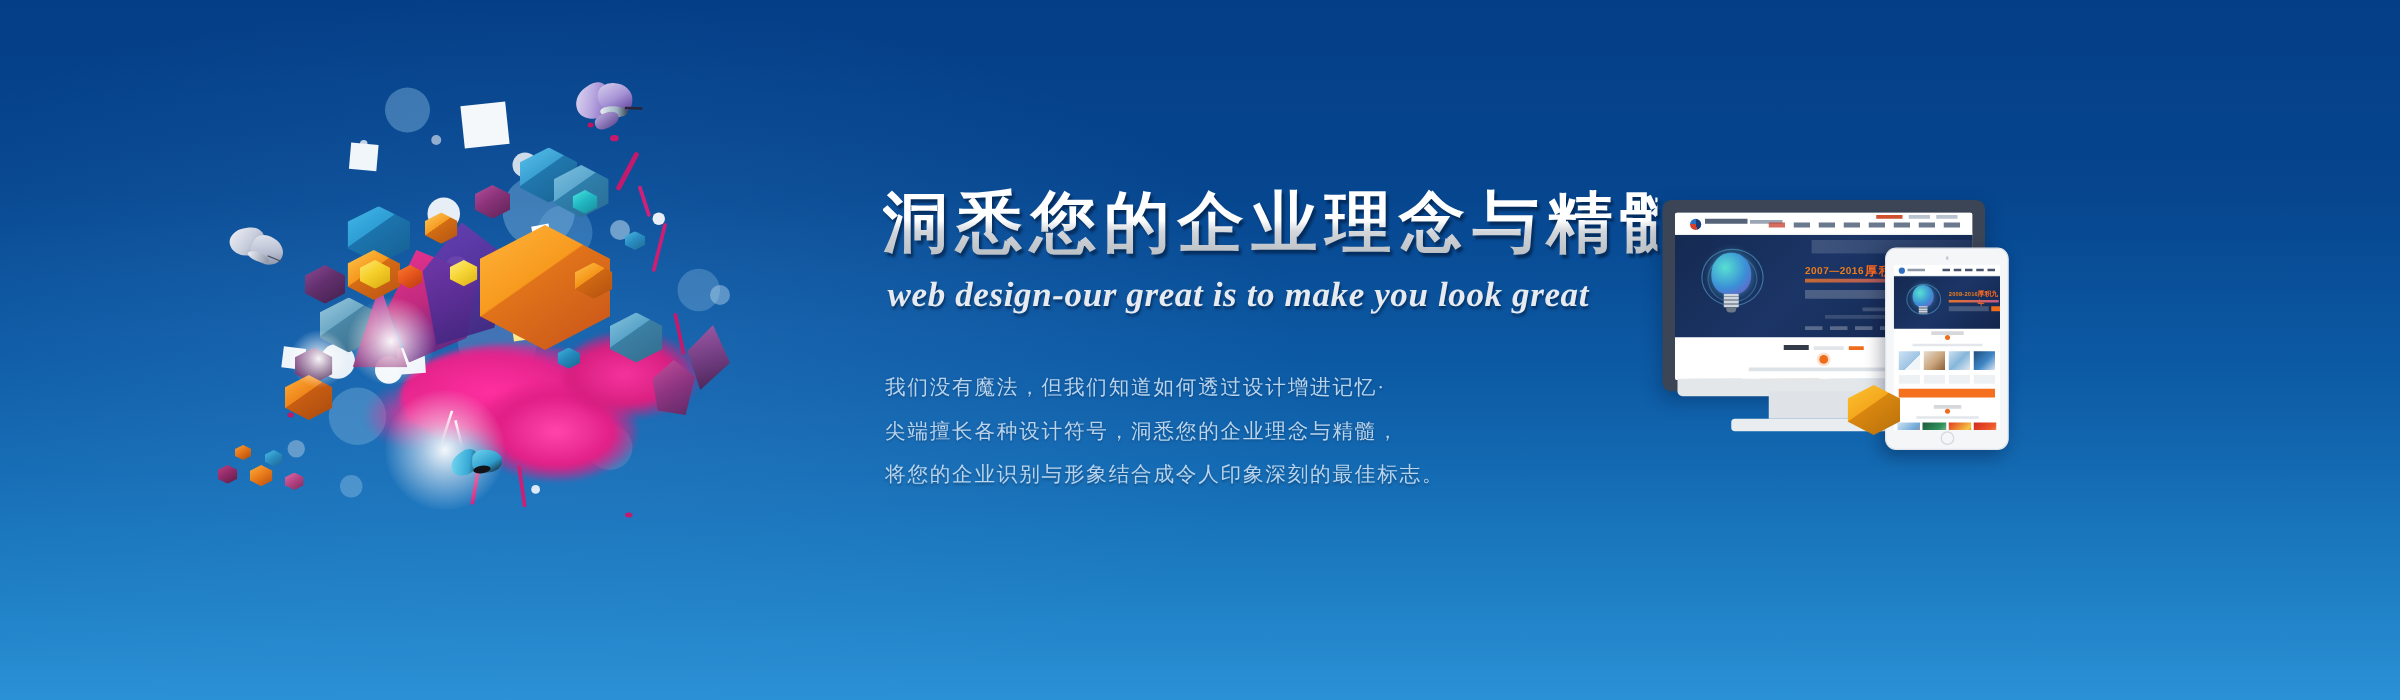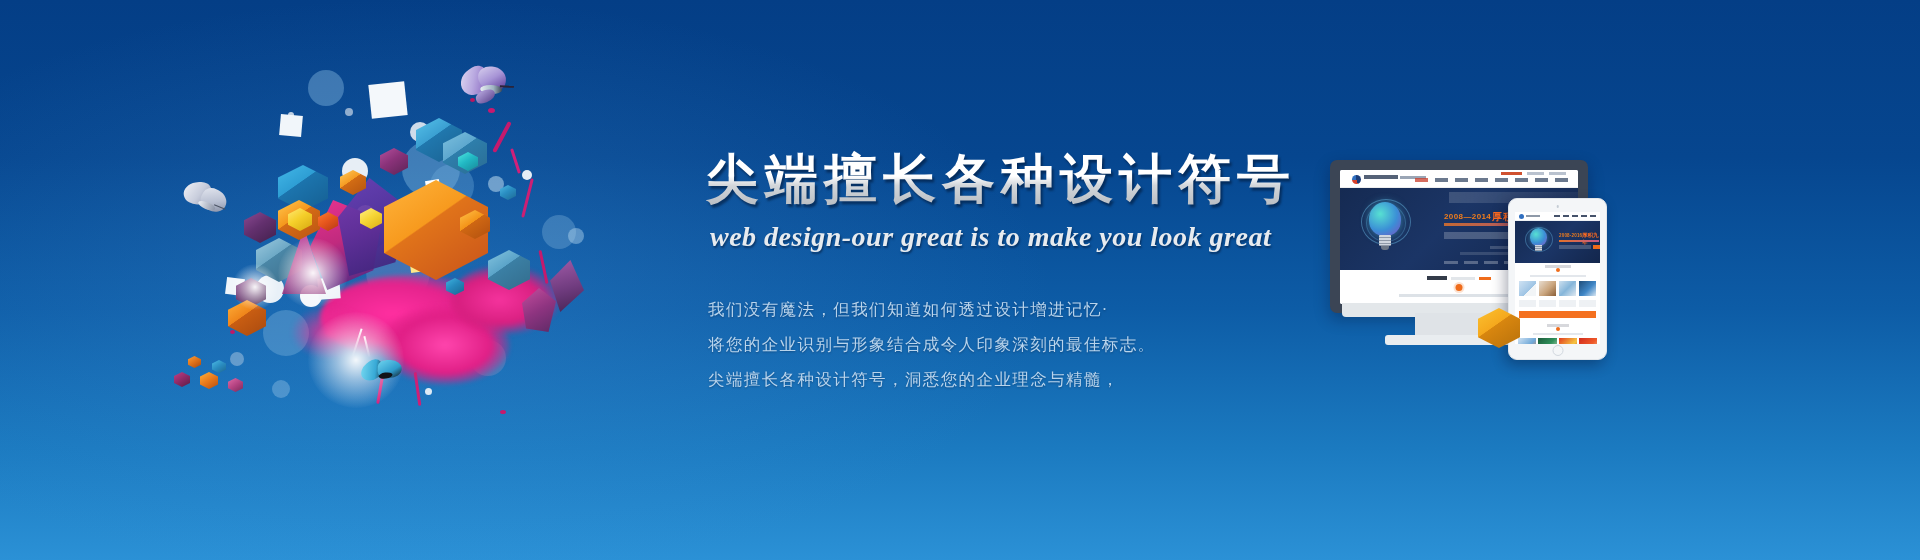--- a/index.html
+++ b/index.html
@@ -337,26 +337,26 @@
     <div style="position:absolute;left:192px;top:296px;width:44px;height:36px;transform:rotate(-18deg);">
       <i style="left:0;top:2px;width:24px;height:18px;border-radius:55% 45% 40% 60%;
          background:linear-gradient(135deg,#7fe0f5,#37a9d6 60%,#14161e 100%);transform:rotate(-20deg);"></i>
       <i style="left:17px;top:6px;width:24px;height:18px;border-radius:45% 55% 60% 40%;
          background:linear-gradient(145deg,#6fd6f0,#2e9bcc 60%,#10131a 100%);transform:rotate(20deg);"></i>
       <i style="left:16px;top:17px;width:14px;height:6px;border-radius:50%;background:#111318;transform:rotate(10deg);"></i>
     </div>
   </div>
 
   <div class="copy">
-    <h1 class="headline">尖端擅长各种设计符号</h1>
+    <h1 class="headline">洞悉您的企业理念与精髓</h1>
     <div class="subhead">web design-our great is to make you look great</div>
     <div class="para">
       <p>我们没有魔法，但我们知道如何透过设计增进记忆·</p>
+      <p>尖端擅长各种设计符号，洞悉您的企业理念与精髓，</p>
       <p>将您的企业识别与形象结合成令人印象深刻的最佳标志。</p>
-      <p>尖端擅长各种设计符号，洞悉您的企业理念与精髓，</p>
     </div>
   </div>
 
   <div class="devices">
 
     <div class="monitor">
       <div class="bezel">
         <div class="site">
 
           <div class="site-head">
@@ -382,21 +382,21 @@
 
           <div class="hero">
             <div class="hero-wm"></div>
             <div class="bulb">
               <div class="bulb-net"></div>
               <div class="bulb-net2"></div>
               <div class="bulb-glass"></div>
               <div class="bulb-base"></div>
               <div class="bulb-tip"></div>
             </div>
-            <div class="hero-yr">2008—2014</div>
+            <div class="hero-yr">2007—2016</div>
             <div class="hero-cn">厚积九年</div>
             <div class="hero-en"></div>
             <div class="hero-sub"></div>
             <div class="hero-btn"></div>
             <div class="hero-l1"></div>
             <div class="hero-l2"></div>
             <div class="hero-dots">
               <u></u>
                 <u></u>
               <u></u>

